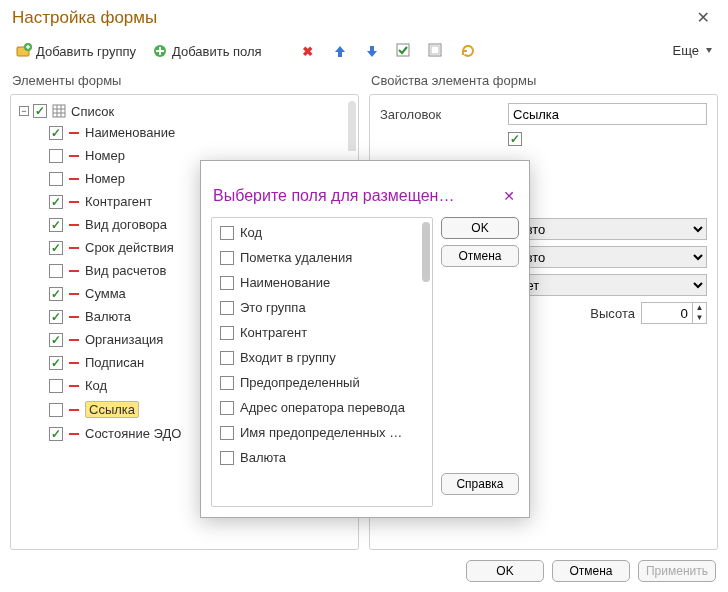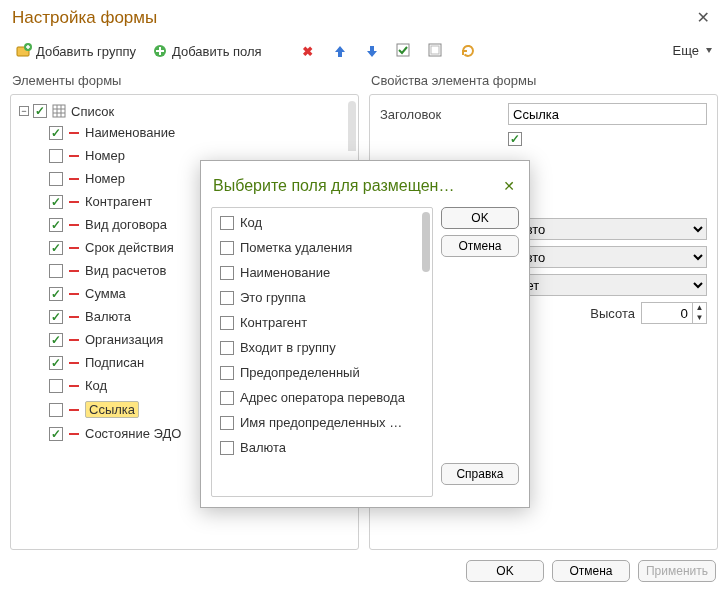--- a/index.html
+++ b/index.html
@@ -87,22 +87,22 @@
     position: absolute;
     left: 200px; top: 160px;
     width: 330px;
     background: #fff;
     border: 1px solid #aaa;
     box-shadow: 0 4px 20px rgba(0,0,0,.25);
     display: flex; flex-direction: column;
   }
   .modal-title {
     display: flex; align-items: center; justify-content: space-between;
-    padding: 16px 10px 8px 12px;
-    font-size: 16px; color: #4d7c0f;
+    padding: 26px 10px 8px 12px;
+    font-size: 16px; color: #a21caf;
   }
   .modal-title .mclose { font-size: 14px; cursor: pointer; padding: 0 4px; }
   .modal-body { display: flex; gap: 8px; padding: 4px 10px 10px 10px; }
   .modal-list {
     flex: 1; border: 1px solid #ccc; border-radius: 2px;
     height: 290px; overflow: hidden; position: relative;
   }
   .modal-list-inner { padding: 2px 4px; height: 100%; overflow-y: auto; }
   .mrow { display: flex; align-items: center; gap: 6px; padding: 5px 4px; }
   .modal-btns { display: flex; flex-direction: column; gap: 6px; width: 78px; }

